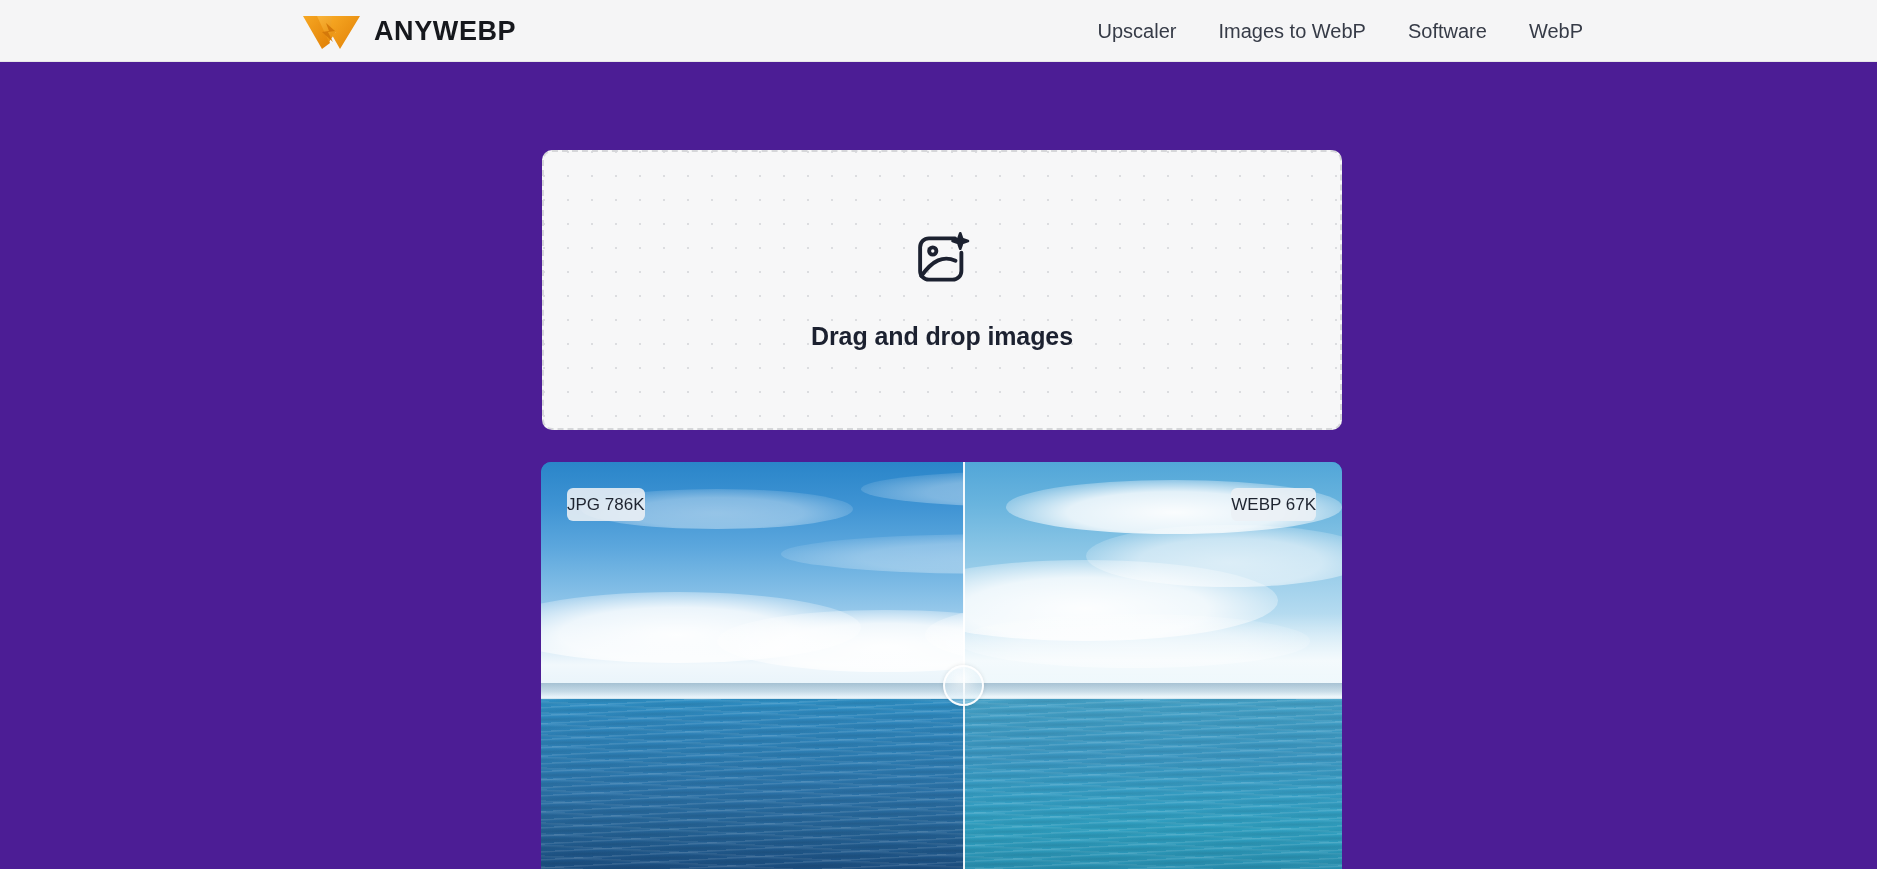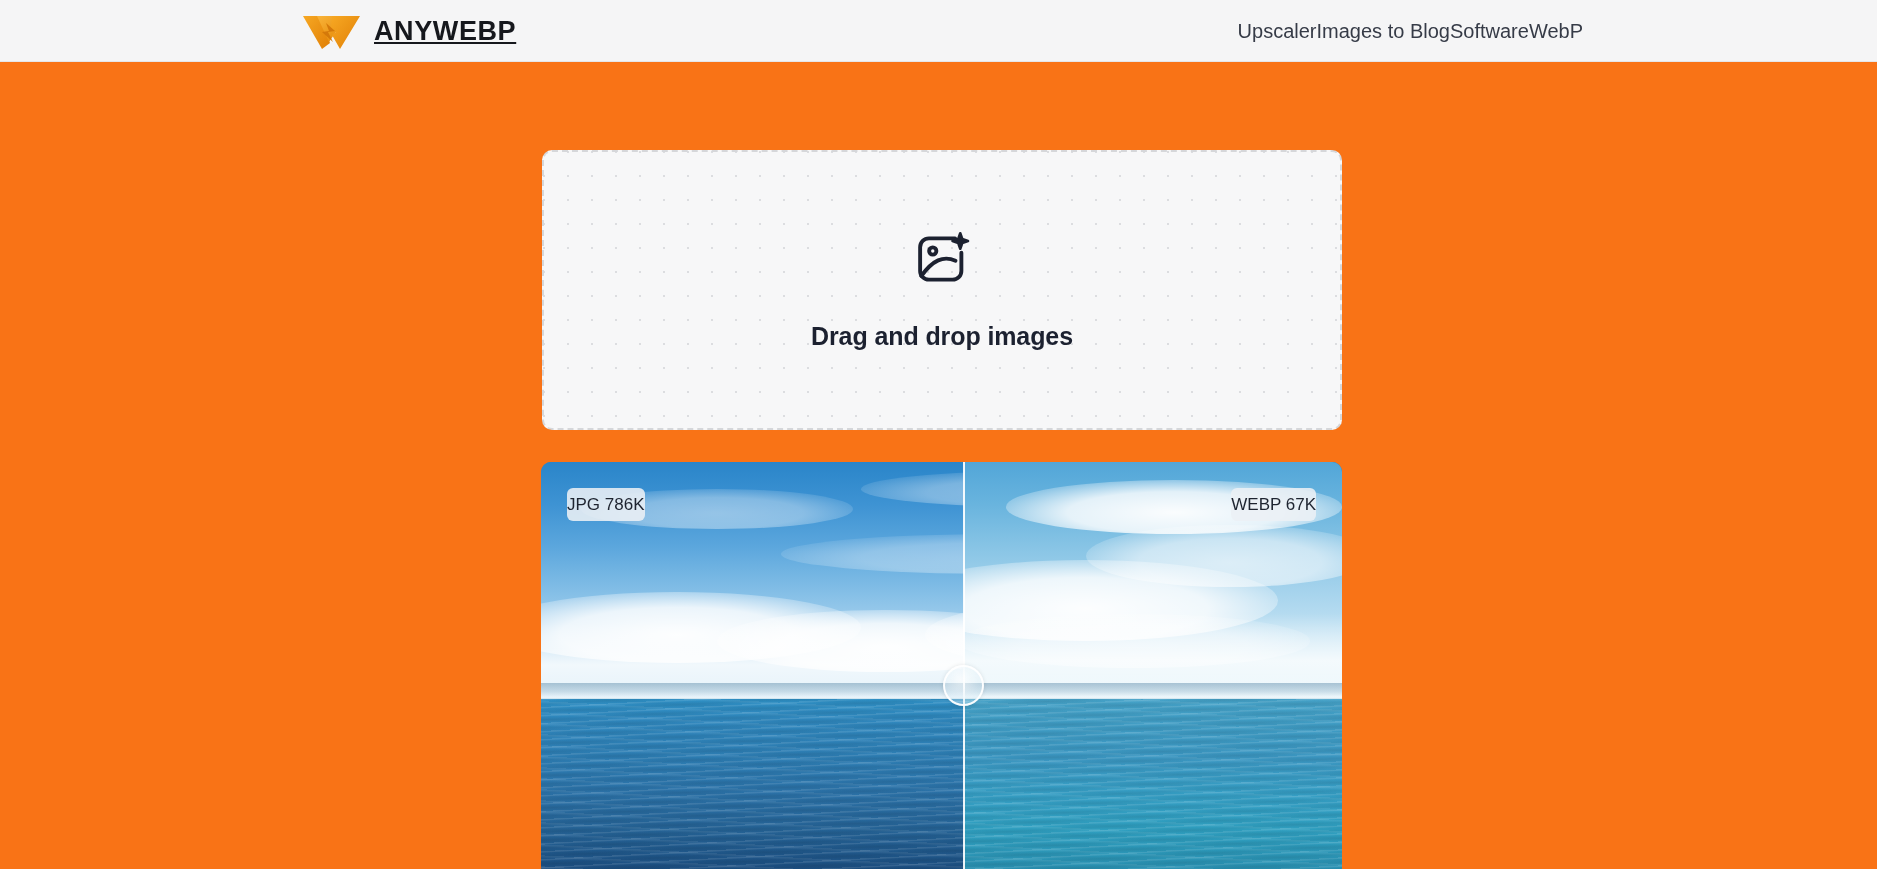--- a/index.html
+++ b/index.html
@@ -40,46 +40,46 @@
     text-decoration: none;
     cursor: pointer;
   }
   .brand-mark { width: 62px; height: 40px; display: block; }
   .brand-text {
     font-size: 27px;
     font-weight: 700;
     letter-spacing: 0.6px;
     color: #16181d;
     line-height: 1;
-    text-decoration: underline;
   }
 
   .main-nav {
     position: absolute;
     right: 294px;
     top: 0;
     height: 62px;
     display: flex;
     align-items: center;
+    gap: 42px;
   }
   .nav-link {
     font-size: 20px;
     color: #363b47;
     text-decoration: none;
     line-height: 1;
     cursor: pointer;
     white-space: nowrap;
   }
 
   
   .page {
     position: relative;
     width: 100%;
     height: 807px;
-    background: #f97316;
+    background: #4c1d95;
   }
 
   
   .dropzone {
     position: absolute;
     left: 542px;
     top: 88px;
     width: 800px;
     height: 280px;
     border: 2px dashed #d6d7da;
@@ -280,21 +280,21 @@
       <polygon points="1,5 17,5 28,32 20,38 1,5" fill="url(#lgA)"></polygon>
       <polygon points="15,5 31,5 36,18 27,31 15,5" fill="url(#lgB)"></polygon>
       <polygon points="30,5 58,5 38,38 30,24 34,21 29,17" fill="url(#lgA)"></polygon>
       <polygon points="24,12 33,20 26,21 31,31 20,21 27,20" fill="#d4790a"></polygon>
     </svg>
     <span class="brand-text">ANYWEBP</span>
   </a>
 
   <nav class="main-nav">
     <a class="nav-link" href="#">Upscaler</a>
-    <a class="nav-link" href="#">Images to Blog</a>
+    <a class="nav-link" href="#">Images to WebP</a>
     <a class="nav-link" href="#">Software</a>
     <a class="nav-link" href="#">WebP</a>
   </nav>
 
 </header>
 
 <main class="page">
 
   <div class="dropzone">
     <svg class="dz-icon" viewBox="0 0 48 48" fill="none">

